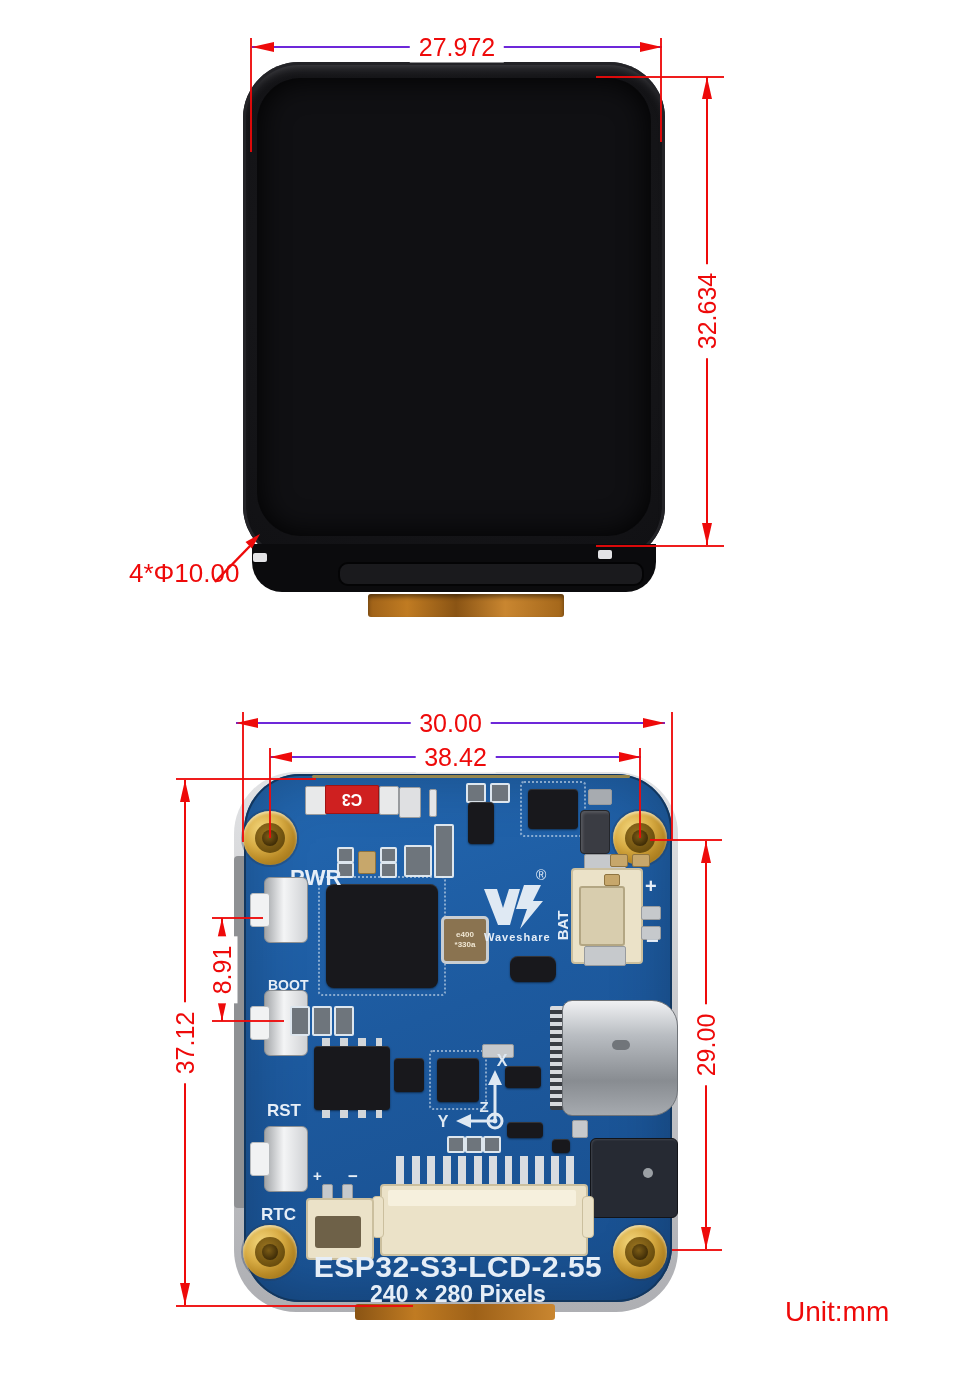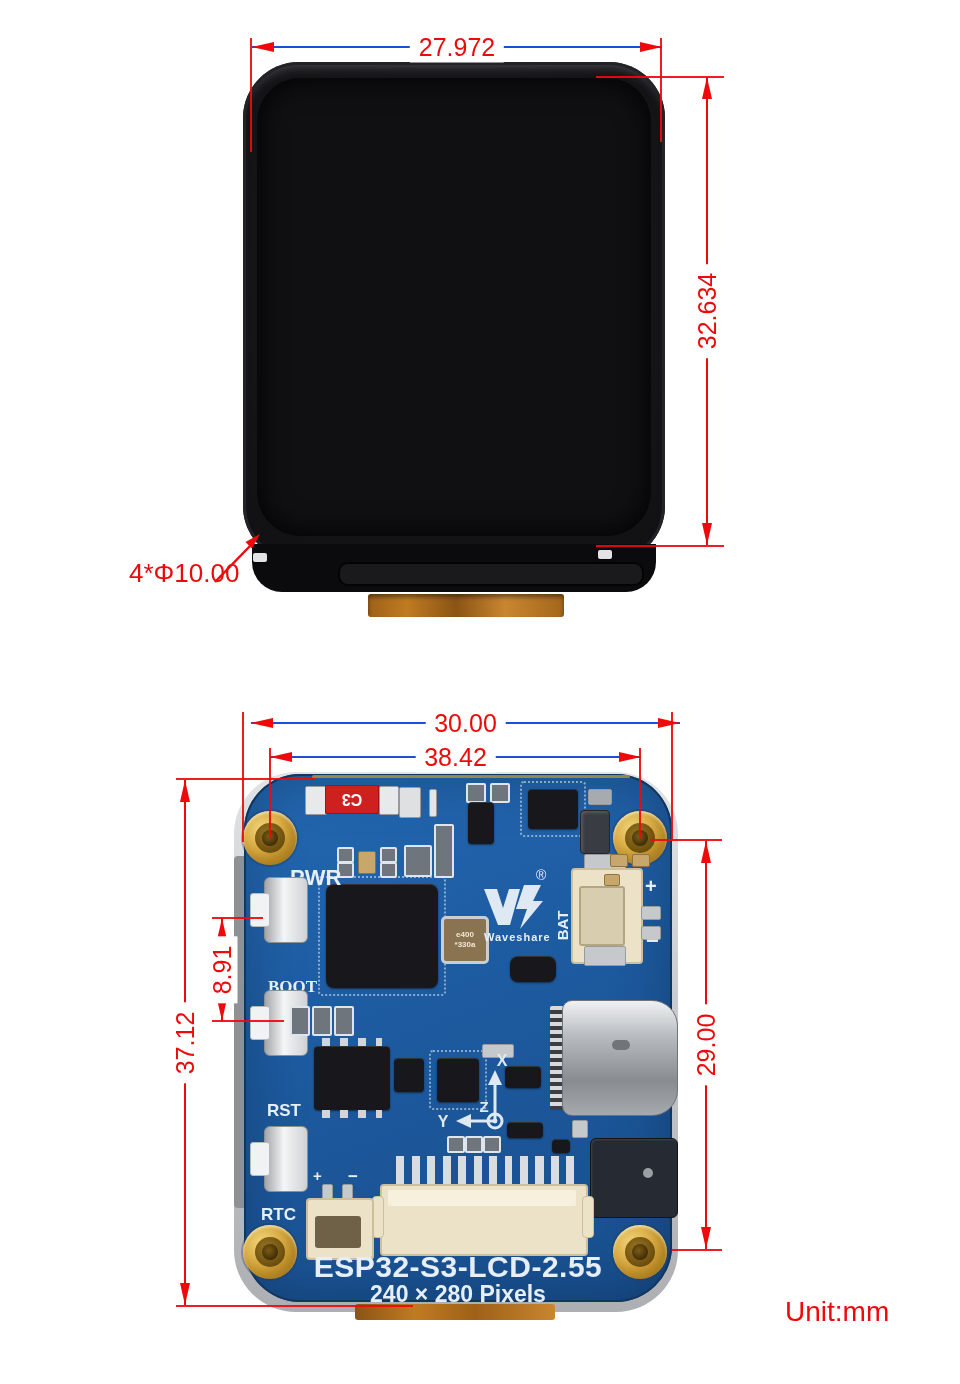--- a/index.html
+++ b/index.html
@@ -3,21 +3,21 @@
 <meta charset="utf-8">
 <style>
   html,body { margin:0; padding:0; background:#ffffff; }
   .canvas {
     position:relative; width:960px; height:1384px; background:#ffffff;
     font-family:"Liberation Sans", sans-serif; overflow:hidden;
   }
   .abs { position:absolute; }
 
   
-  .dim-h { position:absolute; height:2px; background:#1d4ed8; }
+  .dim-h { position:absolute; height:2px; background:#6d28d9; }
   .dim-h::before { content:""; position:absolute; left:0; top:50%; transform:translateY(-50%);
     width:0; height:0; border-top:5px solid transparent; border-bottom:5px solid transparent;
     border-right:22px solid #ee0a0a; }
   .dim-h::after { content:""; position:absolute; right:0; top:50%; transform:translateY(-50%);
     width:0; height:0; border-top:5px solid transparent; border-bottom:5px solid transparent;
     border-left:22px solid #ee0a0a; }
   .dim-v { position:absolute; width:2px; background:#ee0a0a; }
   .dim-v::before { content:""; position:absolute; top:0; left:50%; transform:translateX(-50%);
     width:0; height:0; border-left:5px solid transparent; border-right:5px solid transparent;
     border-bottom:22px solid #ee0a0a; }
@@ -177,21 +177,21 @@
     <div class="cream" style="left:571px;top:868px;width:68px;height:92px;"></div>
     <div class="abs" style="left:579px;top:886px;width:42px;height:56px;background:#d8cdae;border:2px solid #b3a683;border-radius:3px;"></div>
     <i class="silverpart" style="left:584px;top:946px;width:40px;height:18px;"></i>
     <i class="silverpart" style="left:641px;top:906px;width:18px;height:12px;"></i>
     <i class="silverpart" style="left:641px;top:926px;width:18px;height:12px;"></i>
     <span class="silk" style="left:645px;top:876px;font-size:20px;">+</span>
     <span class="silk" style="left:646px;top:930px;font-size:22px;">−</span>
 
     <span class="silk" style="left:290px;top:851px;font-size:22px;margin-top:16px;">PWR</span>
     <div class="btn" style="top:877px;"></div>
-    <span class="silk" style="left:268px;top:978px;font-size:17px;font-family:Liberation Serif, serif;">BOOT</span>
+    <span class="silk" style="left:268px;top:978px;font-size:14px;">BOOT</span>
     <div class="btn" style="top:990px;"></div>
     <span class="silk" style="left:267px;top:1102px;font-size:17px;">RST</span>
     <div class="btn" style="top:1126px;"></div>
     <span class="silk" style="left:261px;top:1206px;font-size:17px;">RTC</span>
 
     <div class="chip" style="left:510px;top:956px;width:46px;height:26px;border-radius:8px;"></div>
     <i class="pad" style="left:290px;top:1006px;width:16px;height:26px;"></i>
     <i class="pad" style="left:312px;top:1006px;width:16px;height:26px;"></i>
     <i class="pad" style="left:334px;top:1006px;width:16px;height:26px;"></i>
     <div class="chip pinstrip-tb" style="left:314px;top:1046px;width:76px;height:64px;"></div>
@@ -240,21 +240,21 @@
     <i class="silverpart" style="left:322px;top:1184px;width:9px;height:16px;"></i>
     <i class="silverpart" style="left:342px;top:1184px;width:9px;height:16px;"></i>
     <div class="cream" style="left:306px;top:1198px;width:64px;height:58px;"></div>
     <div class="abs" style="left:315px;top:1216px;width:46px;height:32px;background:#6e6148;border-radius:3px;"></div>
 
     <div class="silk" style="left:244px;top:1252px;width:428px;text-align:center;font-size:30px;letter-spacing:.5px;">ESP32-S3-LCD-2.55</div>
     <div class="silk" style="left:244px;top:1283px;width:428px;text-align:center;font-size:23px;">240 × 280 Pixels</div>
 
     <div class="abs" style="left:355px;top:1304px;width:200px;height:16px;border-radius:3px;background:linear-gradient(90deg,#8a5414,#c07b22 30%,#9e6118 60%,#c98630 100%);"></div>
 
-    <div class="dim-h" style="left:251px;top:722px;width:429px;">
+    <div class="dim-h" style="left:236px;top:722px;width:429px;">
       <span class="dlab">30.00</span>
     </div>
     <i class="ext ext-v" style="left:242px;top:712px;height:130px;"></i>
     <i class="ext ext-v" style="left:671px;top:712px;height:128px;"></i>
 
     <div class="dim-h" style="left:270px;top:756px;width:371px;">
       <span class="dlab">38.42</span>
     </div>
     <i class="ext ext-v" style="left:269px;top:748px;height:90px;"></i>
     <i class="ext ext-v" style="left:639px;top:748px;height:90px;"></i>

